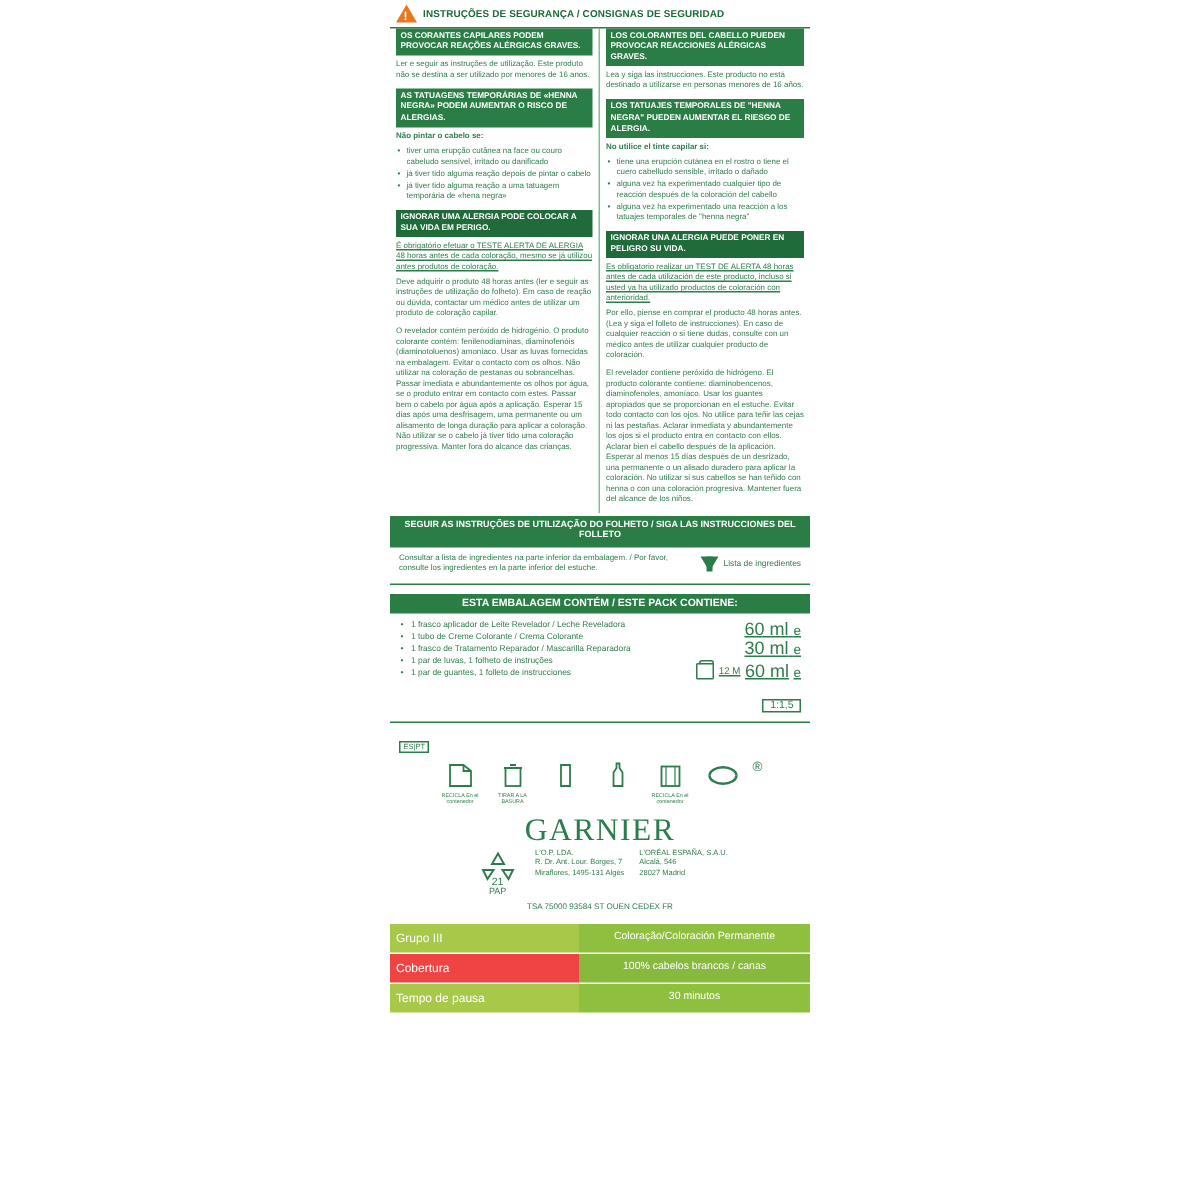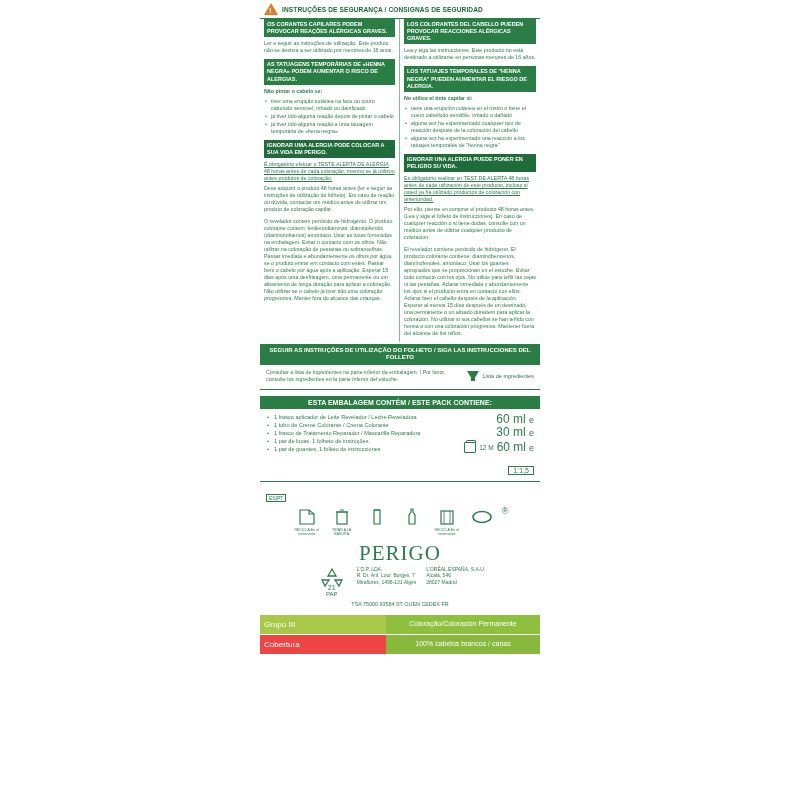--- a/index.html
+++ b/index.html
@@ -62,21 +62,21 @@
   
   .contents{margin-top:6px;}
   .contents-hd{
     background:#2b7d46;color:#fff;font-weight:bold;font-size:7px;text-align:center;padding:3px 2px;
   }
   .contents-body{display:flex;padding:4px 6px 5px 6px;}
   .clist{flex:1;margin:0;padding:0 0 0 8px;list-style:none;}
   .clist li{font-size:5.6px;line-height:1.45;color:#2d7d4c;position:relative;}
   .clist li:before{content:"•";position:absolute;left:-7px;}
   .qty{flex:0 0 auto;text-align:right;padding-left:4px;}
-  .qty div{font-size:12px;line-height:1.12;color:#2d7d4c;white-space:nowrap;}
+  .qty div{font-size:12px;line-height:1.12;color:#2d7d4c;white-space:nowrap;text-decoration:underline;}
   .qty .e{font-size:9px;}
   .pao{display:flex;align-items:center;justify-content:flex-end;gap:3px;margin-top:1px;}
   .pao .pot{
     width:10px;height:9px;border:1.3px solid #2d7d4c;border-radius:1px;position:relative;
   }
   .pao .pot:before{content:"";position:absolute;left:1px;top:-3px;width:8px;height:2px;border:1.3px solid #2d7d4c;border-bottom:none;border-radius:2px 2px 0 0;}
   .pao span{font-size:6.5px;color:#2d7d4c;}
   .ratio{
     border:1px solid #2d7d4c;display:inline-block;padding:0 4px;font-size:7px;margin-top:3px;color:#2d7d4c;
   }
@@ -257,21 +257,21 @@
               <path d="M2 10a9 5.5 0 0 1 18 0" fill="none" stroke="#2d7d4c" stroke-width="1.6"></path>
               <path d="M20 10a9 5.5 0 0 1-18 0" fill="none" stroke="#2d7d4c" stroke-width="1.6"></path>
             </svg>
         </div>
         <div class="cap"></div>
       </div>
       <span class="reg">®</span>
     </div>
   </div>
 
-  <div class="brand">PERIGO</div>
+  <div class="brand">GARNIER</div>
   <div class="addr">
     <div class="mob">
       <svg width="26" height="24" viewBox="0 0 26 24">
         <path d="M13 3l4 7h-8z" fill="none" stroke="#2d7d4c" stroke-width="1.3"></path>
         <path d="M6 20l-3-6 7 0z" fill="none" stroke="#2d7d4c" stroke-width="1.3"></path>
         <path d="M20 20l3-6-7 0z" fill="none" stroke="#2d7d4c" stroke-width="1.3"></path>
       </svg>
       <div style="font-size:7px;margin-top:-10px;color:#2d7d4c">21</div>
       <div style="font-size:6px;color:#2d7d4c">PAP</div>
     </div>
@@ -292,15 +292,19 @@
 
   <div class="ftable">
     <div class="row">
       <div class="c1">Grupo III</div>
       <div class="c2">Coloração/Coloración Permanente</div>
     </div>
     <div class="row alt">
       <div class="c1">Cobertura</div>
       <div class="c2">100% cabelos brancos / canas</div>
     </div>
+    <div class="row">
+      <div class="c1">Tempo de pausa</div>
+      <div class="c2">30 minutos</div>
+    </div>
   </div>
 
 </div>
 
 </body></html>

